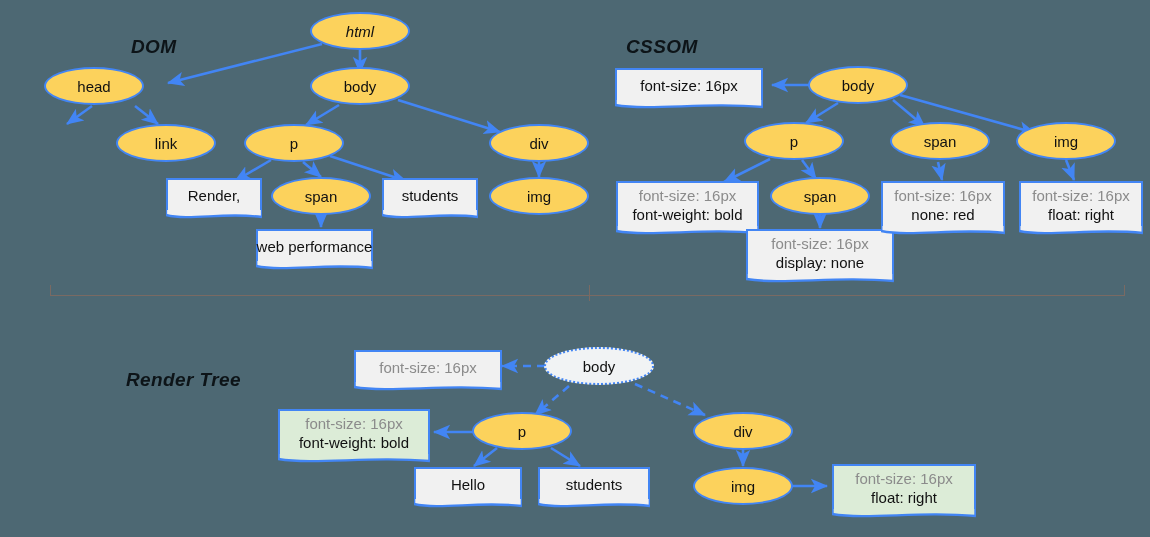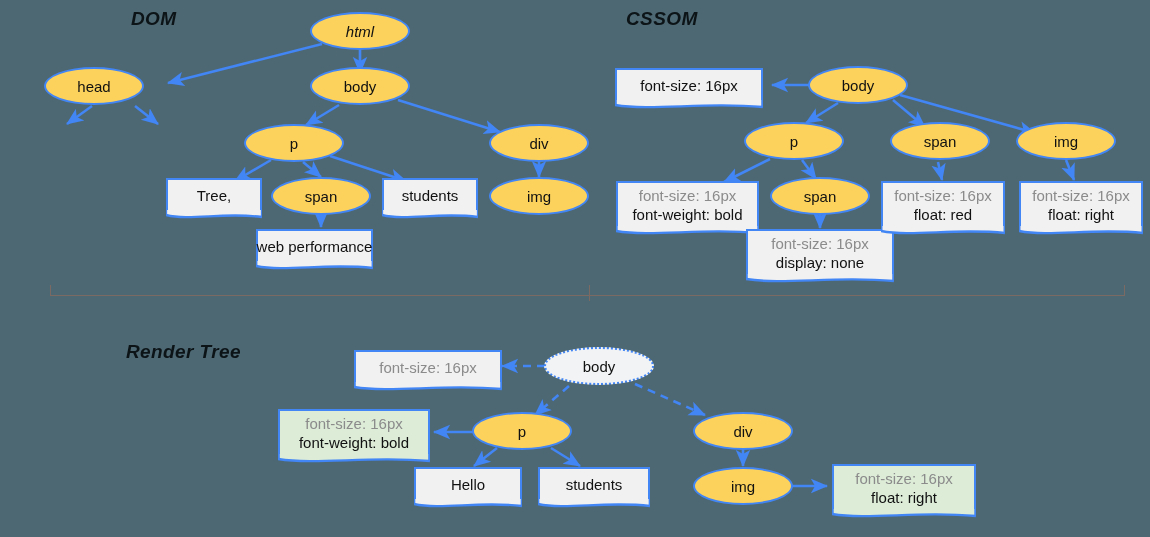--- a/index.html
+++ b/index.html
@@ -37,20 +37,21 @@
   
   .section-title {
     position: absolute;
     font-family: "Liberation Sans", sans-serif;
     font-weight: bold;
     font-style: italic;
     font-size: 19px;
     color: #0d1418;
     letter-spacing: 0.4px;
     white-space: nowrap;
+    margin-top: 28px;
   }
 
   
   .node {
     position: absolute;
     box-sizing: border-box;
     border-radius: 50%;
     background: #fcd25c;
     border: 2px solid #4285f4;
     display: flex;
@@ -164,27 +165,28 @@
     <div class="section-title" style="left:126px; top:341px;">Render Tree</div>
 
     <div class="divider" style="left:50px; top:295px; width:1075px;"></div>
     <div class="divider-tick" style="left:50px; top:285px; height:10px;"></div>
     <div class="divider-tick" style="left:589px; top:285px; height:16px;"></div>
     <div class="divider-tick" style="left:1124px; top:285px; height:10px;"></div>
 
     <div class="node" style="left:310px; top:12px; width:100px; height:38px;font-style:italic;">html</div>
     <div class="node" style="left:44px; top:67px; width:100px; height:38px;">head</div>
     <div class="node" style="left:310px; top:67px; width:100px; height:38px;">body</div>
+    <div class="node" style="left:116px; top:124px; width:100px; height:38px;">link</div>
     <div class="node" style="left:244px; top:124px; width:100px; height:38px;">p</div>
     <div class="node" style="left:489px; top:124px; width:100px; height:38px;">div</div>
     <div class="node" style="left:271px; top:177px; width:100px; height:38px;">span</div>
     <div class="node" style="left:489px; top:177px; width:100px; height:38px;">img</div>
 
     <div class="box" style="left:166px; top:178px; width:96px; height:34px;">
-      <span class="prop own">Tree,</span>
+      <span class="prop own">Render,</span>
       <svg class="wave" viewBox="0 0 100 11" preserveAspectRatio="none">
         <path d="M0,0 L0,5 C25,11 60,2 100,7 L100,0 Z" fill="#f1f1f1" stroke="none"></path>
         <path d="M0,5 C25,11 60,2 100,7" fill="none" stroke="#4285f4" stroke-width="2.4"></path>
         <path d="M0,0 L0,5 M100,0 L100,7" fill="none" stroke="#4285f4" stroke-width="2.4"></path>
       </svg>
     </div>
 
     <div class="box" style="left:382px; top:178px; width:96px; height:34px;">
       <span class="prop own">students</span>
       <svg class="wave" viewBox="0 0 100 11" preserveAspectRatio="none">
@@ -233,21 +235,21 @@
       <span class="prop own">display: none</span>
       <svg class="wave" viewBox="0 0 100 11" preserveAspectRatio="none">
         <path d="M0,0 L0,5 C25,11 60,2 100,7 L100,0 Z" fill="#f1f1f1" stroke="none"></path>
         <path d="M0,5 C25,11 60,2 100,7" fill="none" stroke="#4285f4" stroke-width="2.4"></path>
         <path d="M0,0 L0,5 M100,0 L100,7" fill="none" stroke="#4285f4" stroke-width="2.4"></path>
       </svg>
     </div>
 
     <div class="box" style="left:881px; top:181px; width:124px; height:47px;">
       <span class="prop inherited">font-size: 16px</span>
-      <span class="prop own">float: red</span>
+      <span class="prop own">none: red</span>
       <svg class="wave" viewBox="0 0 100 11" preserveAspectRatio="none">
         <path d="M0,0 L0,5 C25,11 60,2 100,7 L100,0 Z" fill="#f1f1f1" stroke="none"></path>
         <path d="M0,5 C25,11 60,2 100,7" fill="none" stroke="#4285f4" stroke-width="2.4"></path>
         <path d="M0,0 L0,5 M100,0 L100,7" fill="none" stroke="#4285f4" stroke-width="2.4"></path>
       </svg>
     </div>
 
     <div class="box" style="left:1019px; top:181px; width:124px; height:47px;">
       <span class="prop inherited">font-size: 16px</span>
       <span class="prop own">float: right</span>

